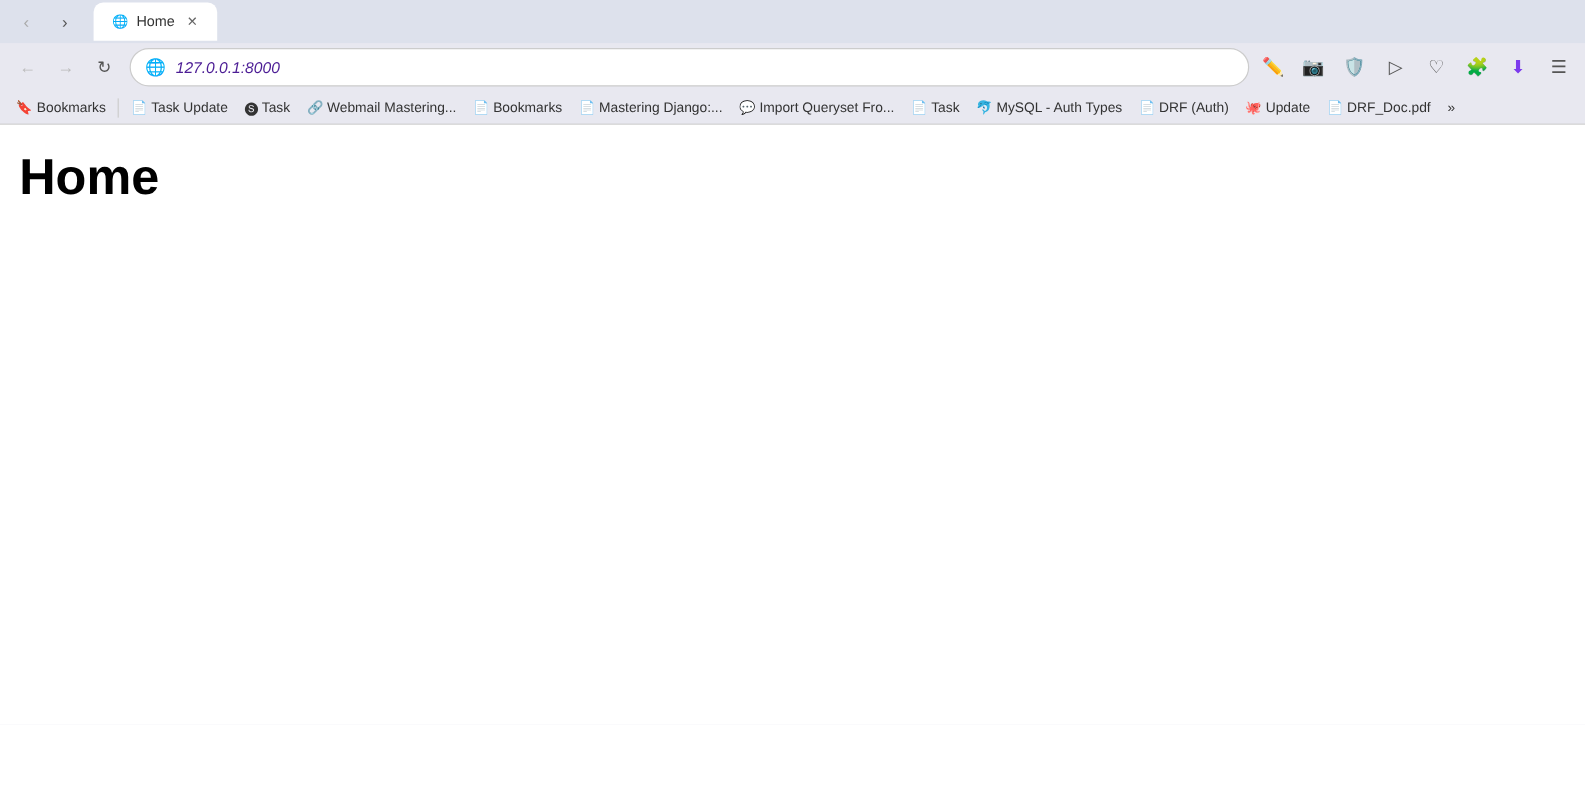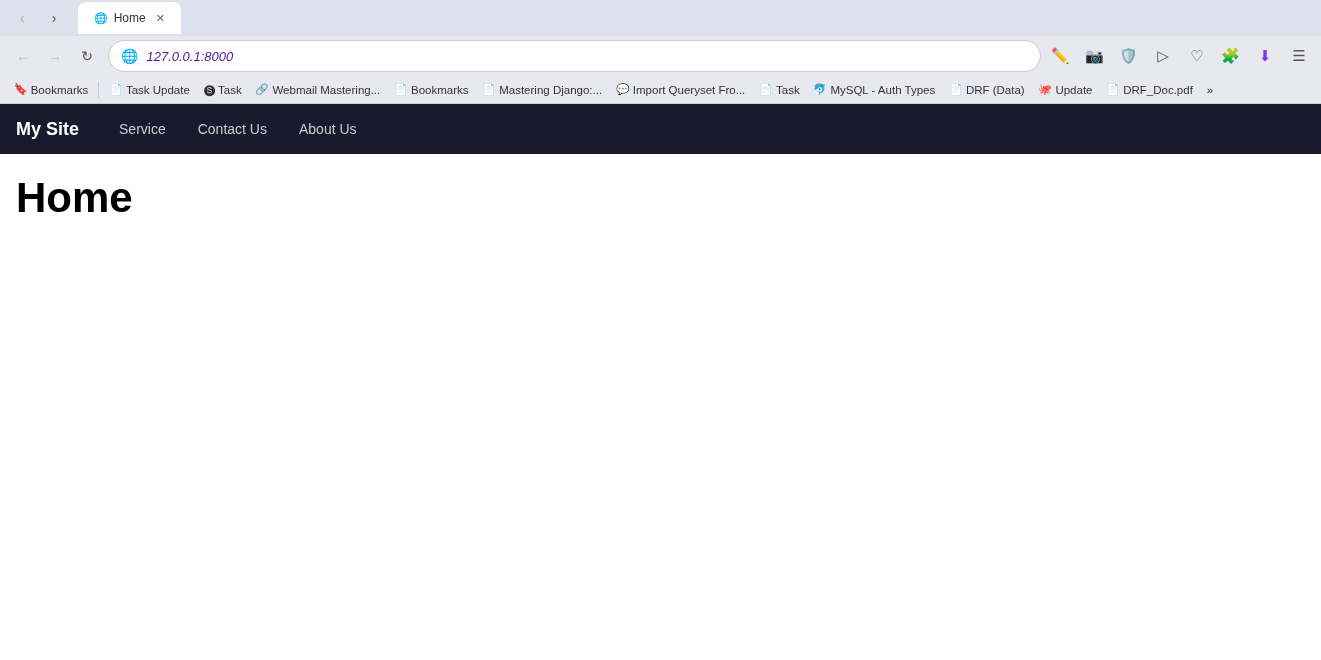--- a/index.html
+++ b/index.html
@@ -297,42 +297,36 @@
     <div class="bookmark-item">
       <span class="bookmark-favicon">📄</span>
       <span>Task</span>
     </div>
     <div class="bookmark-item">
       <span class="bookmark-favicon">🐬</span>
       <span>MySQL - Auth Types</span>
     </div>
     <div class="bookmark-item">
       <span class="bookmark-favicon">📄</span>
-      <span>DRF (Data)</span>
+      <span>DRF (Auth)</span>
     </div>
     <div class="bookmark-item">
       <span class="bookmark-favicon">🐙</span>
       <span>Update</span>
     </div>
     <div class="bookmark-item">
       <span class="bookmark-favicon">📄</span>
       <span>DRF_Doc.pdf</span>
     </div>
     <div class="bookmark-item">
       <span>»</span>
     </div>
   </div>
 
   <div class="page-content">
 
-    <nav class="site-nav">
-      <span class="site-logo">My Site</span>
-      <a class="nav-link">Service</a>
-      <a class="nav-link">Contact Us</a>
-      <a class="nav-link">About Us</a>
-    </nav>
 
     <div class="main-content">
       <h1 class="page-heading">Home</h1>
     </div>
 
   </div>
 </div>
 
 </body></html>

